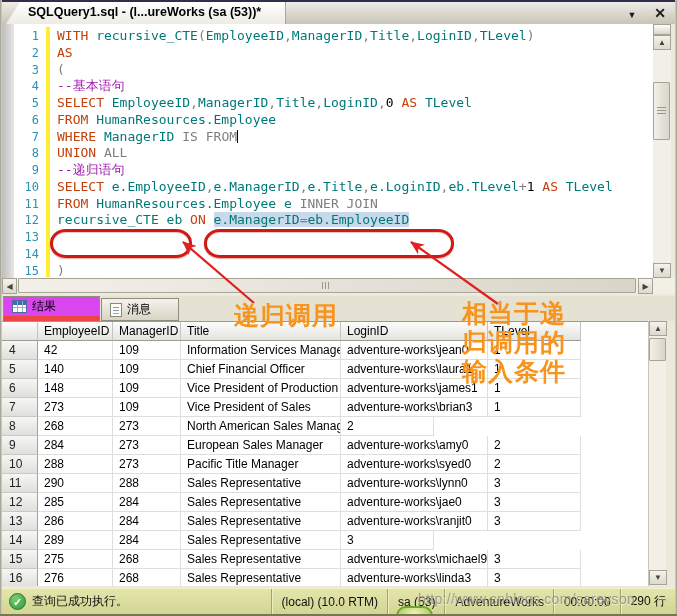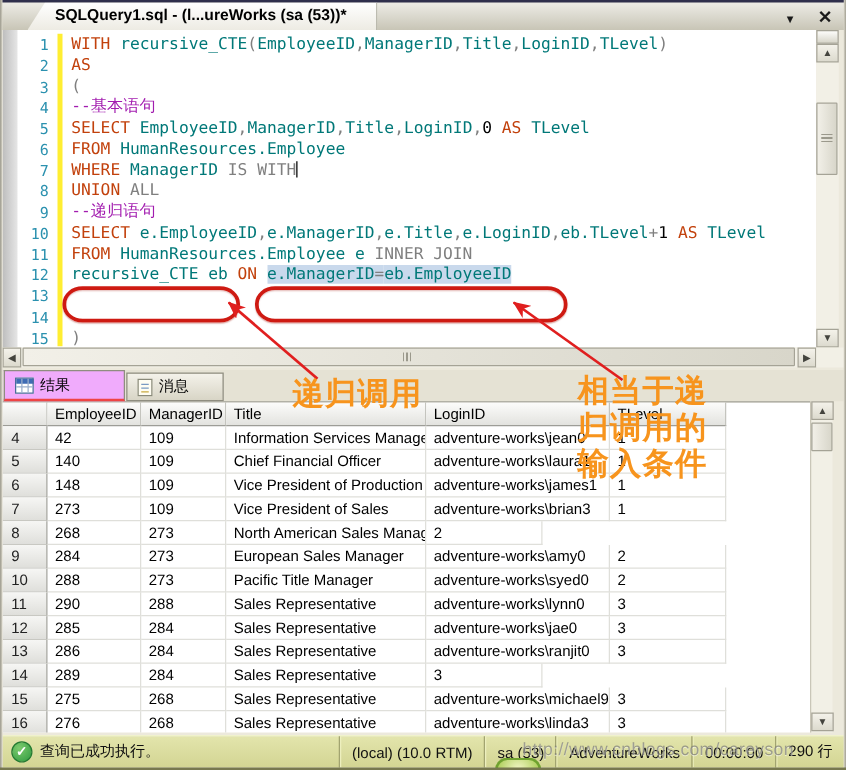--- a/index.html
+++ b/index.html
@@ -15,21 +15,21 @@
   .edge-right { right:0; top:0; width:2px; height:616px; background:linear-gradient(90deg,#D9D6C9,#9B998C); }
   .edge-bottom{ left:0; top:614px; width:677px; height:2px; background:#77784F; }
 
   
   .titlebar {
     position:absolute; left:0; top:0; width:677px; height:24px;
     background:linear-gradient(#EDECE6,#C8C5B6);
     border-top:2px solid #2F2F4C; z-index:5;
   }
   .doc-tab {
-    position:absolute; left:22px; top:0; width:280px; height:22px;
+    position:absolute; left:6px; top:0; width:280px; height:22px;
     background:linear-gradient(#FFFFFF,#EDEBE3);
     clip-path:polygon(14px 0, 100% 0, 100% 100%, 0 100%);
     box-shadow:inset -1px 0 0 #A9A79A;
   }
   .doc-tab .label {
     position:absolute; left:22px; top:3px; font-weight:bold; font-size:12.5px; color:#000;
     white-space:nowrap;
   }
   .tb-btn { position:absolute; top:4px; width:18px; height:16px; text-align:center; color:#1A1A1A; cursor:default; }
   .tb-drop { right:36px; font-size:9px; line-height:18px; }
@@ -75,21 +75,21 @@
   .vsb-editor { left:653px; top:24px; width:18px; height:254px; }
   .split-box { position:absolute; left:653px; top:24px; width:18px; height:11px;
                background:linear-gradient(#FDFDFB,#D8D6CA); border:1px solid #A5A396; z-index:6; }
   .hsb-editor { left:2px; top:278px; width:651px; height:16px; }
   .corner-br  { position:absolute; left:653px; top:278px; width:22px; height:16px; background:#F2F0E6; }
 
   
   .tabbar { position:absolute; left:2px; top:296px; width:673px; height:25px; background:#E5E2D4; }
   .rtab { position:absolute; display:flex; align-items:center; gap:5px; padding:0 8px;
           border:1px solid #8F8D80; font-size:12px; color:#000; }
-  .rtab.active { left:1px; top:0; height:25px; width:97px; background:#f0abfc; border-bottom:2px solid #ef4444; z-index:2;text-align:center; }
+  .rtab.active { left:1px; top:0; height:25px; width:97px; background:#d946ef; border-bottom:5px solid #ef4444; z-index:2;text-align:center; }
   .rtab.inactive { left:99px; top:2px; height:23px; width:78px;
           background:linear-gradient(#F4F2EA,#D8D5C6); }
   .icon-grid { width:15px; height:13px; border:1px solid #4A6B9B; background:
       linear-gradient(#3E6CB4,#3E6CB4) 0 0/15px 4px no-repeat, #fff; position:relative; }
   .icon-grid::after { content:""; position:absolute; left:4px; top:0; bottom:0; width:1px; background:#9BB0CC;
       box-shadow:5px 0 0 #9BB0CC; }
   .icon-grid::before { content:""; position:absolute; left:0; top:6px; right:0; height:1px; background:#9BB0CC; }
   .icon-msg { width:12px; height:14px; border:1px solid #8A8A7A; background:#FFFDF2; position:relative; }
   .icon-msg::before { content:""; position:absolute; left:2px; top:3px; right:2px; height:1px;
       background:#7A9AC2; box-shadow:0 3px 0 #7A9AC2, 0 6px 0 #C9A93F; }
@@ -153,21 +153,21 @@
         <div class="cl"><span class="tok k">AS</span></div>
         <div class="ln" style="top: 33.5px;">3</div>
         <div class="cl"><span class="tok o">(</span></div>
         <div class="ln" style="top: 50.25px;">4</div>
         <div class="cl"><span class="tok c">--基本语句</span></div>
         <div class="ln" style="top: 67px;">5</div>
         <div class="cl"><span class="tok k">SELECT </span><span class="tok i">EmployeeID</span><span class="tok o">,</span><span class="tok i">ManagerID</span><span class="tok o">,</span><span class="tok i">Title</span><span class="tok o">,</span><span class="tok i">LoginID</span><span class="tok o">,</span><span class="tok n">0</span><span class="tok p"> </span><span class="tok k">AS</span><span class="tok p"> </span><span class="tok i">TLevel</span></div>
         <div class="ln" style="top: 83.75px;">6</div>
         <div class="cl"><span class="tok k">FROM </span><span class="tok i">HumanResources.Employee</span></div>
         <div class="ln" style="top: 100.5px;">7</div>
-        <div class="cl"><span class="tok k">WHERE </span><span class="tok i">ManagerID</span><span class="tok p"> </span><span class="tok o">IS WITH</span><span class="tok caret"></span></div>
+        <div class="cl"><span class="tok k">WHERE </span><span class="tok i">ManagerID</span><span class="tok p"> </span><span class="tok o">IS FROM</span><span class="tok caret"></span></div>
         <div class="ln" style="top: 117.25px;">8</div>
         <div class="cl"><span class="tok k">UNION </span><span class="tok o">ALL</span></div>
         <div class="ln" style="top: 134px;">9</div>
         <div class="cl"><span class="tok c">--递归语句</span></div>
         <div class="ln" style="top: 150.75px;">10</div>
         <div class="cl"><span class="tok k">SELECT </span><span class="tok i">e.EmployeeID</span><span class="tok o">,</span><span class="tok i">e.ManagerID</span><span class="tok o">,</span><span class="tok i">e.Title</span><span class="tok o">,</span><span class="tok i">e.LoginID</span><span class="tok o">,</span><span class="tok i">eb.TLevel</span><span class="tok o">+</span><span class="tok n">1</span><span class="tok p"> </span><span class="tok k">AS</span><span class="tok p"> </span><span class="tok i">TLevel</span></div>
         <div class="ln" style="top: 167.5px;">11</div>
         <div class="cl"><span class="tok k">FROM </span><span class="tok i">HumanResources.Employee</span><span class="tok i"> e </span><span class="tok o">INNER JOIN</span></div>
         <div class="ln" style="top: 184.25px;">12</div>
         <div class="cl"><span class="tok i">recursive_CTE</span><span class="tok p"> </span><span class="tok i">eb</span><span class="tok p"> </span><span class="tok k">ON</span><span class="tok p"> </span><span class="tok is">e.ManagerID</span><span class="tok os">=</span><span class="tok is">eb.EmployeeID</span></div>

